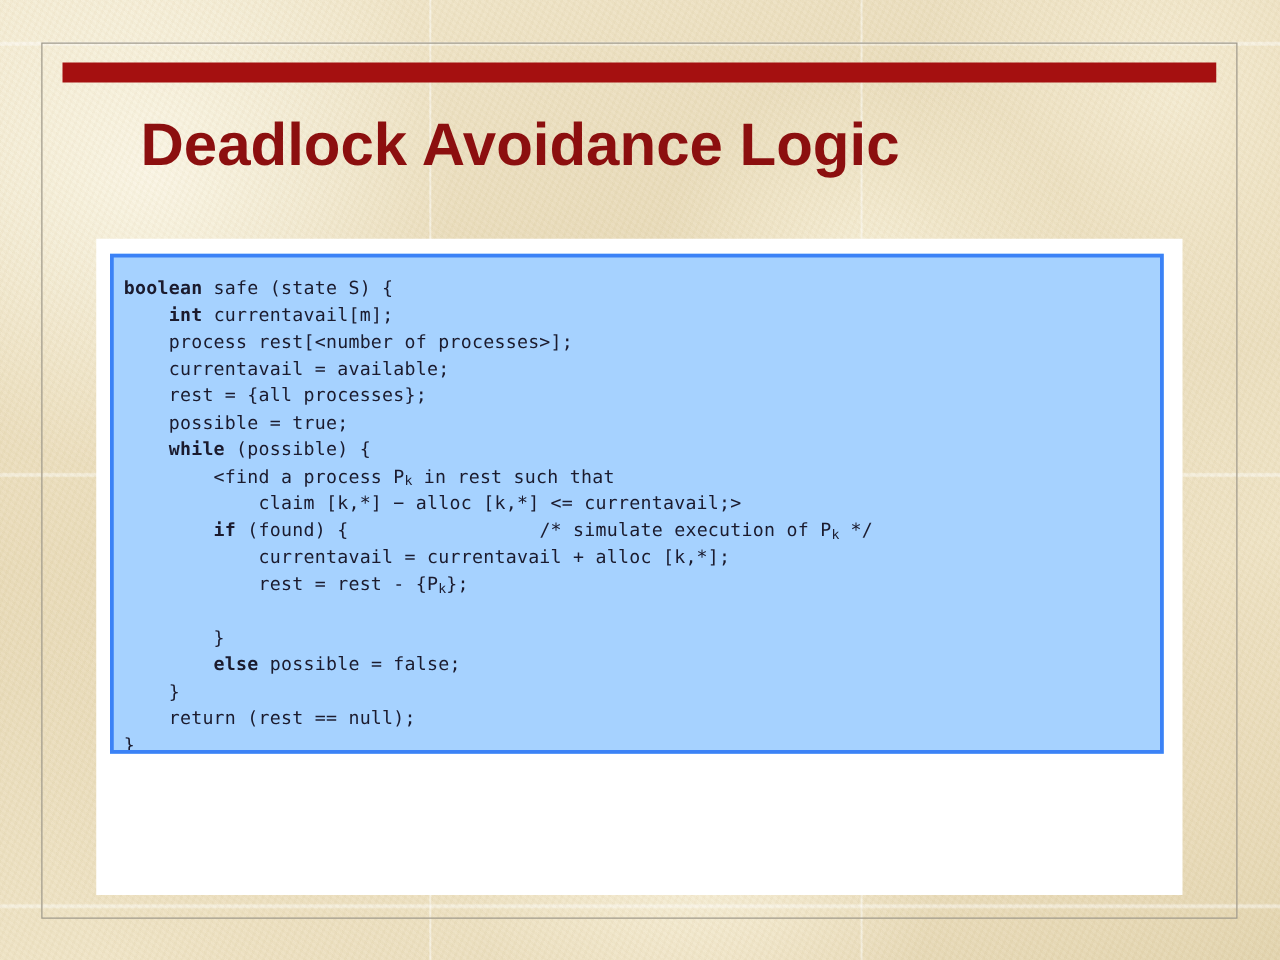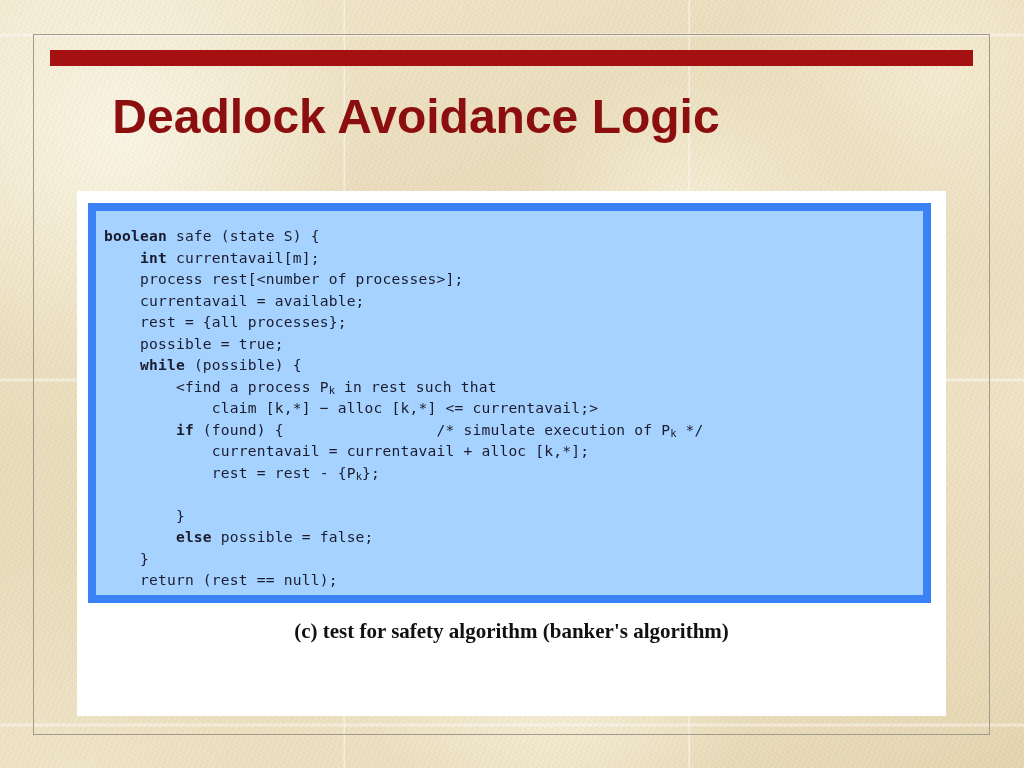--- a/index.html
+++ b/index.html
@@ -103,21 +103,21 @@
   }
 
   
   #code-box {
     position: absolute;
     left: 11px;
     top: 12px;
     width: 843px;
     height: 400px;
     box-sizing: border-box;
-    border: 8px solid #3b82f6;
+    border: 3px solid #3b82f6;
     background: #a6d2ff;
     overflow: hidden;
   }
   #code-listing {
     position: absolute;
     left: 8px;
     top: 14px;
     right: 4px;
     font-family: "DejaVu Sans Mono", "Liberation Mono", monospace;
     font-size: 14.6px;
@@ -157,17 +157,16 @@
   <div id="title-rule"></div>
 
   <div id="slide-title">Deadlock Avoidance Logic</div>
 
   <div id="figure-panel">
 
     <div id="code-box">
       <div id="code-listing"><span class="ln"><b>boolean</b> safe (state S) {</span><span class="ln">    <b>int</b> currentavail[m];</span><span class="ln">    process rest[&lt;number of processes&gt;];</span><span class="ln">    currentavail = available;</span><span class="ln">    rest = {all processes};</span><span class="ln">    possible = true;</span><span class="ln">    <b>while</b> (possible) {</span><span class="ln">        &lt;find a process P<sub>k</sub> in rest such that</span><span class="ln">            claim [k,*] − alloc [k,*] &lt;= currentavail;&gt;</span><span class="ln">        <b>if</b> (found) {                 /* simulate execution of P<sub>k</sub> */</span><span class="ln">            currentavail = currentavail + alloc [k,*];</span><span class="ln">            rest = rest - {P<sub>k</sub>};</span><span class="ln"></span><span class="ln">        }</span><span class="ln">        <b>else</b> possible = false;</span><span class="ln">    }</span><span class="ln">    return (rest == null);</span><span class="ln">}</span></div>
     </div>
 
-    <div class="caption" id="caption-part">(c) test for safety algorithm (banker's algorithm)</div>
 
 
   </div>
 </div>
 
 </body></html>

